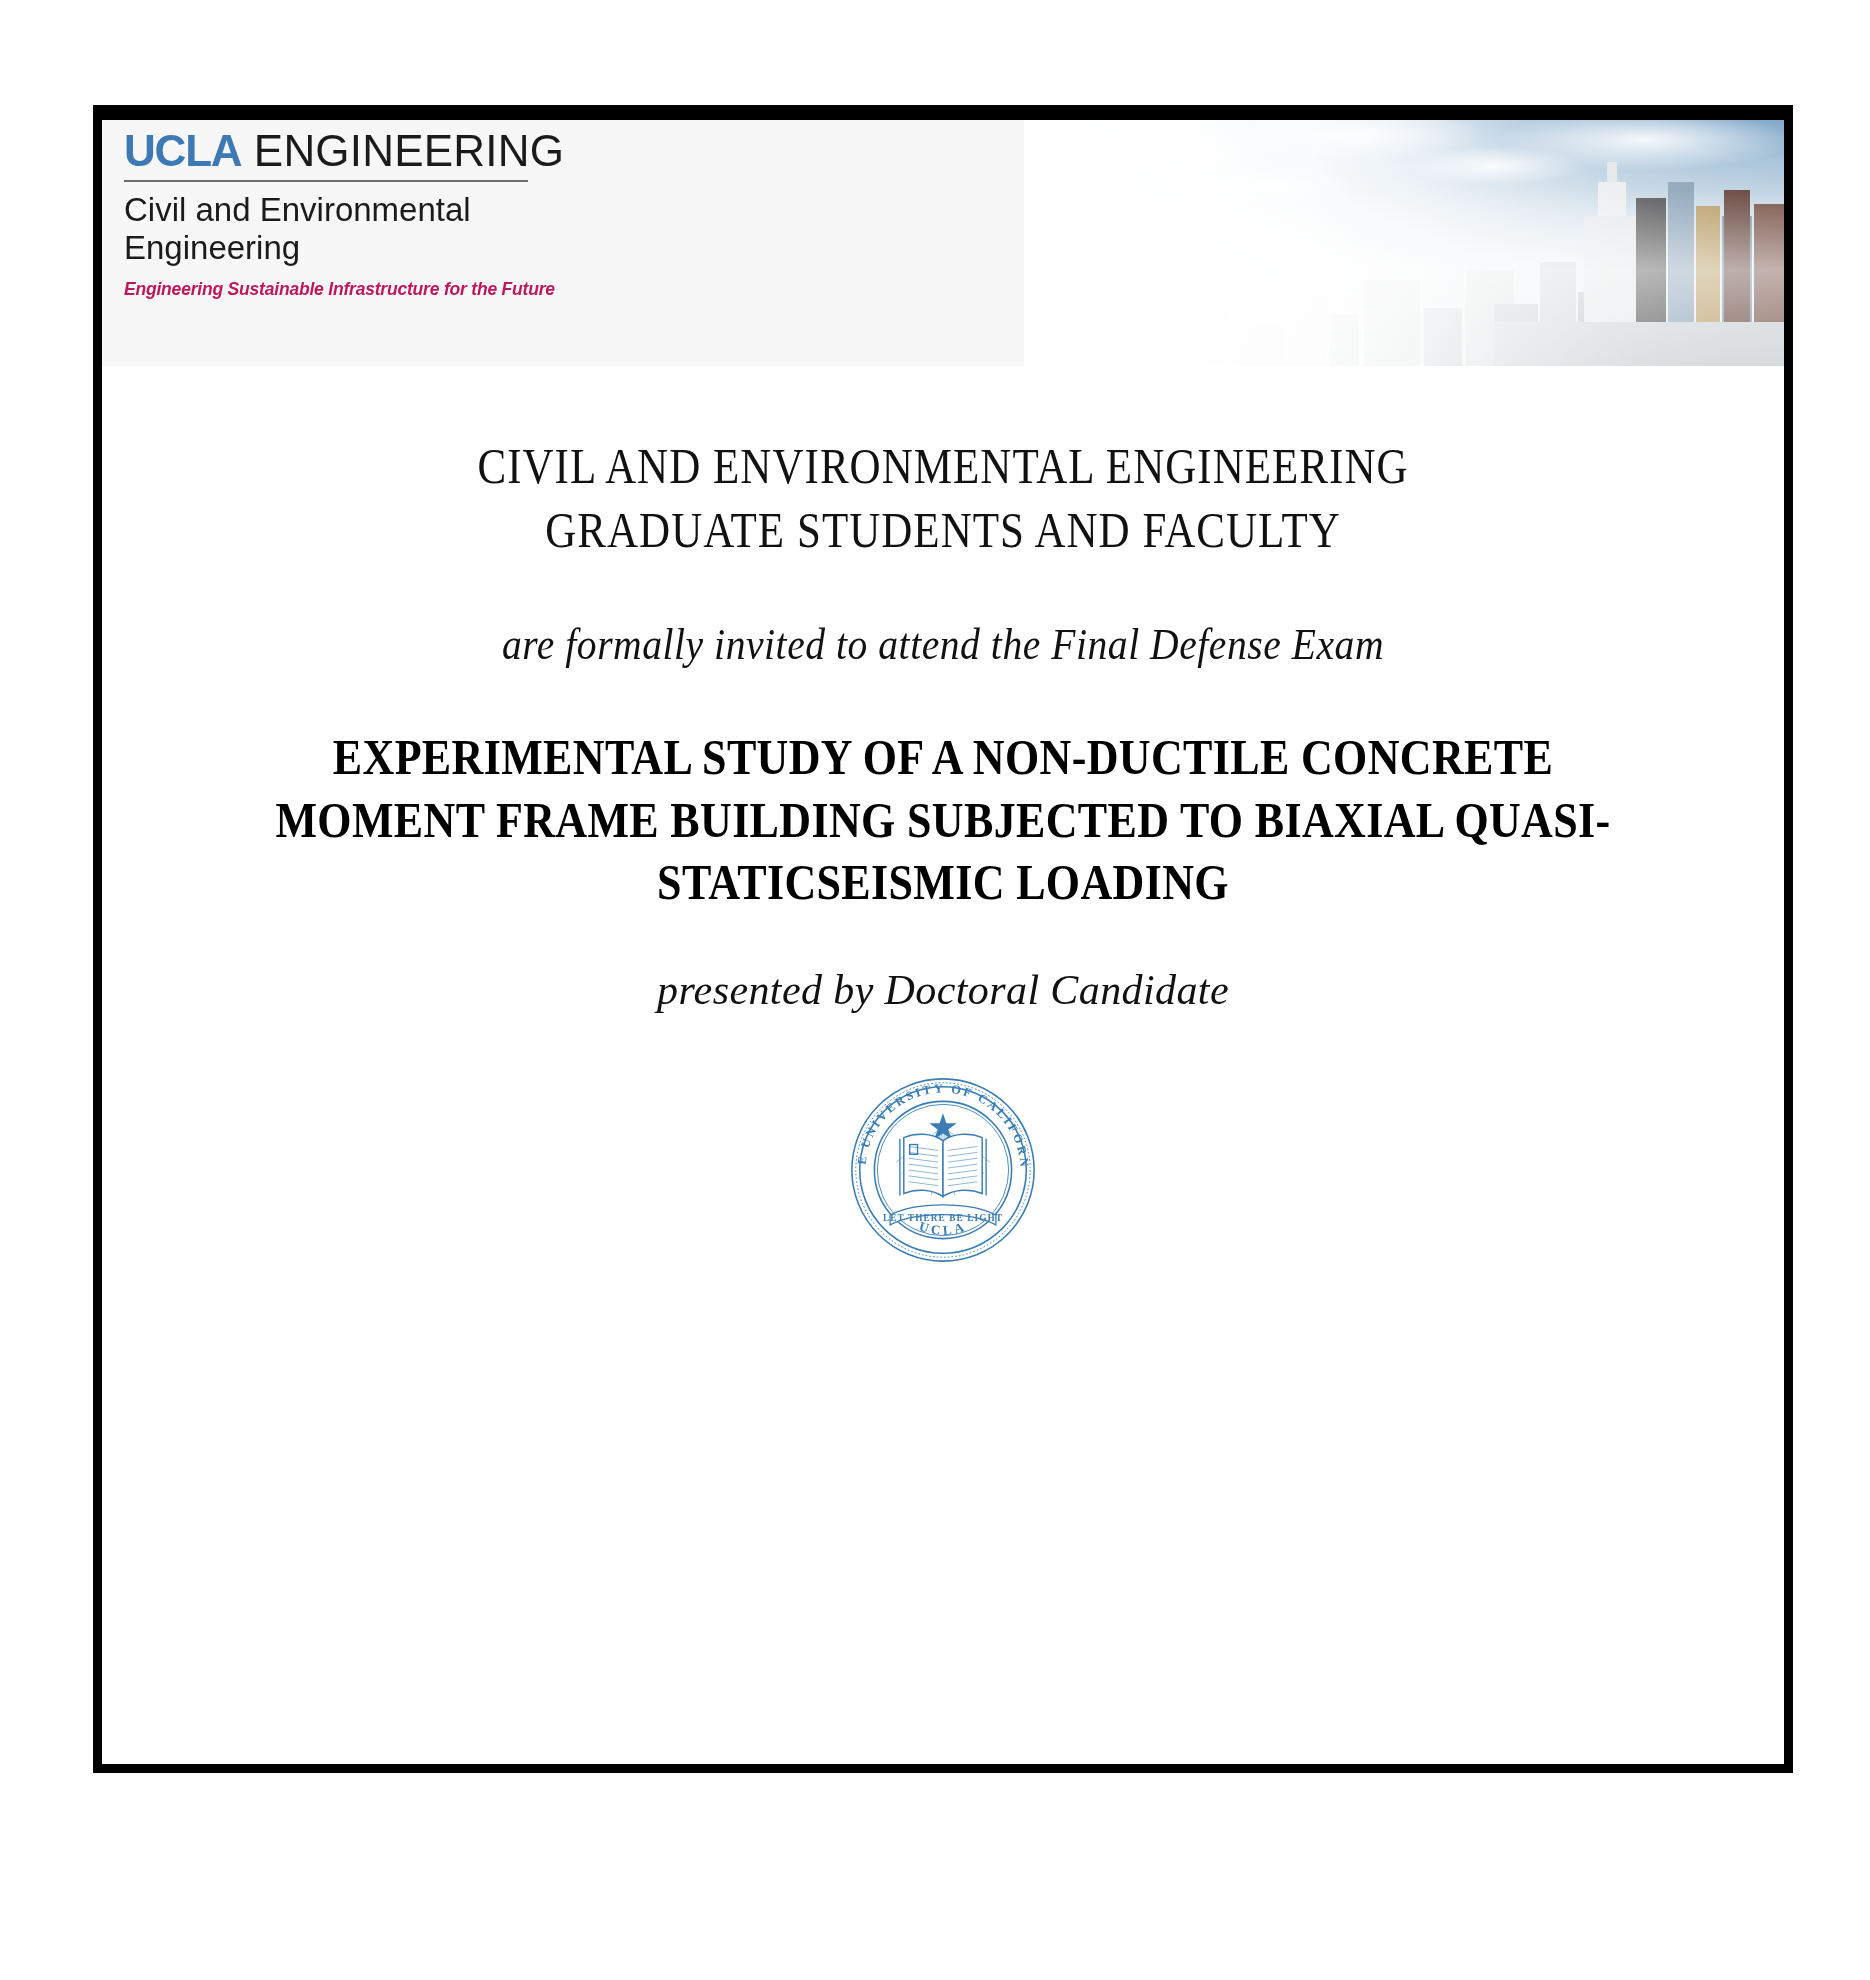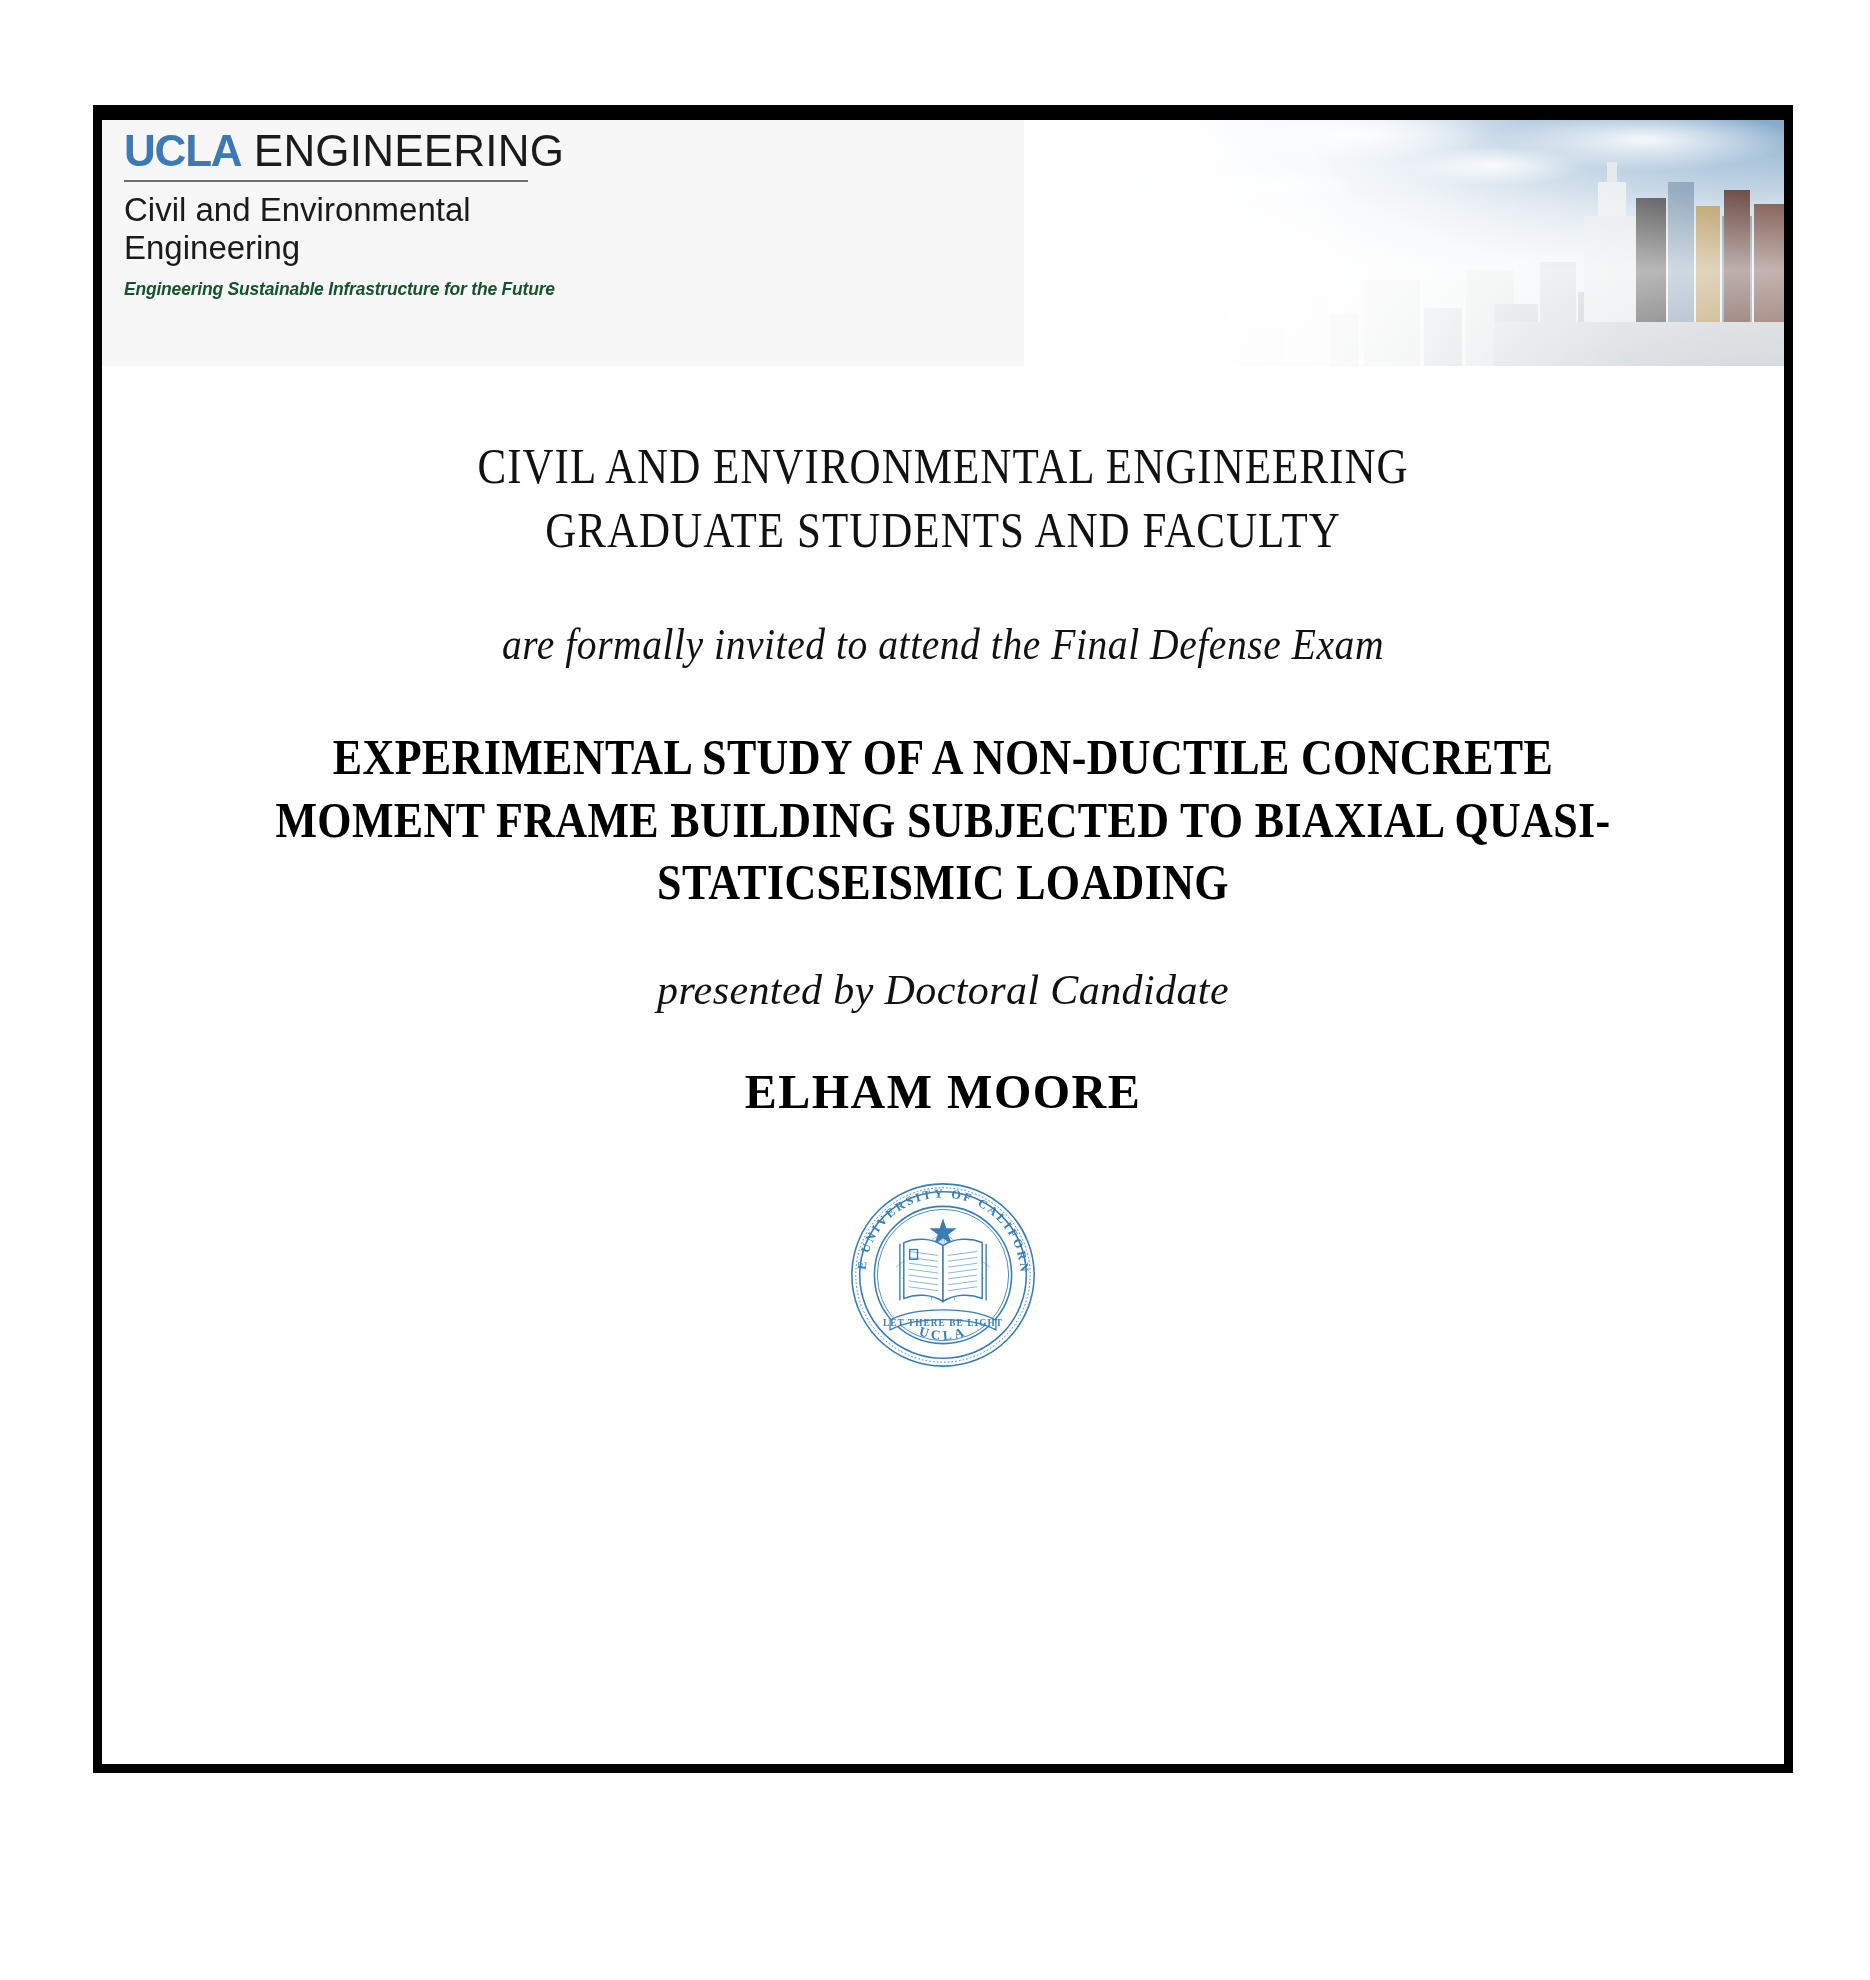--- a/index.html
+++ b/index.html
@@ -139,21 +139,21 @@
     color: #1b1b1b;
     max-width: 380px;
   }
   .logo-tagline {
     margin-top: 12px;
     font-family: "Liberation Sans", sans-serif;
     font-style: italic;
     font-weight: bold;
     font-size: 17.5px;
     letter-spacing: -0.2px;
-    color: #14532d;
+    color: #be185d;
   }
 
   
   .flyer-body {
     padding: 0 40px;
     text-align: center;
   }
 
   .heading-block {
     margin-top: 68px;
@@ -292,21 +292,20 @@
       <div class="invite-line">are formally invited to attend the Final Defense Exam</div>
 
       <div class="thesis-title">
         <div>EXPERIMENTAL STUDY OF A NON-DUCTILE CONCRETE</div>
         <div>MOMENT FRAME BUILDING SUBJECTED TO BIAXIAL QUASI-</div>
         <div>STATICSEISMIC LOADING</div>
       </div>
 
       <div class="presented-by">presented by Doctoral Candidate</div>
 
-      <div class="candidate-name">ELHAM MOORE</div>
 
       <div class="seal-wrap">
         <svg class="seal" viewBox="0 0 200 200">
           <defs>
             <path id="rimTop" d="M 100 100 m -79 0 a 79 79 0 1 1 158 0" fill="none"></path>
             <path id="rimBot" d="M 100 100 m -66 0 a 66 66 0 0 0 132 0" fill="none"></path>
           </defs>
           <g stroke="#3a7db6" fill="none" stroke-width="1.6">
             <circle cx="100" cy="100" r="93"></circle>
             <circle cx="100" cy="100" r="89" stroke-width="1" stroke-dasharray="1.6 2.2"></circle>

